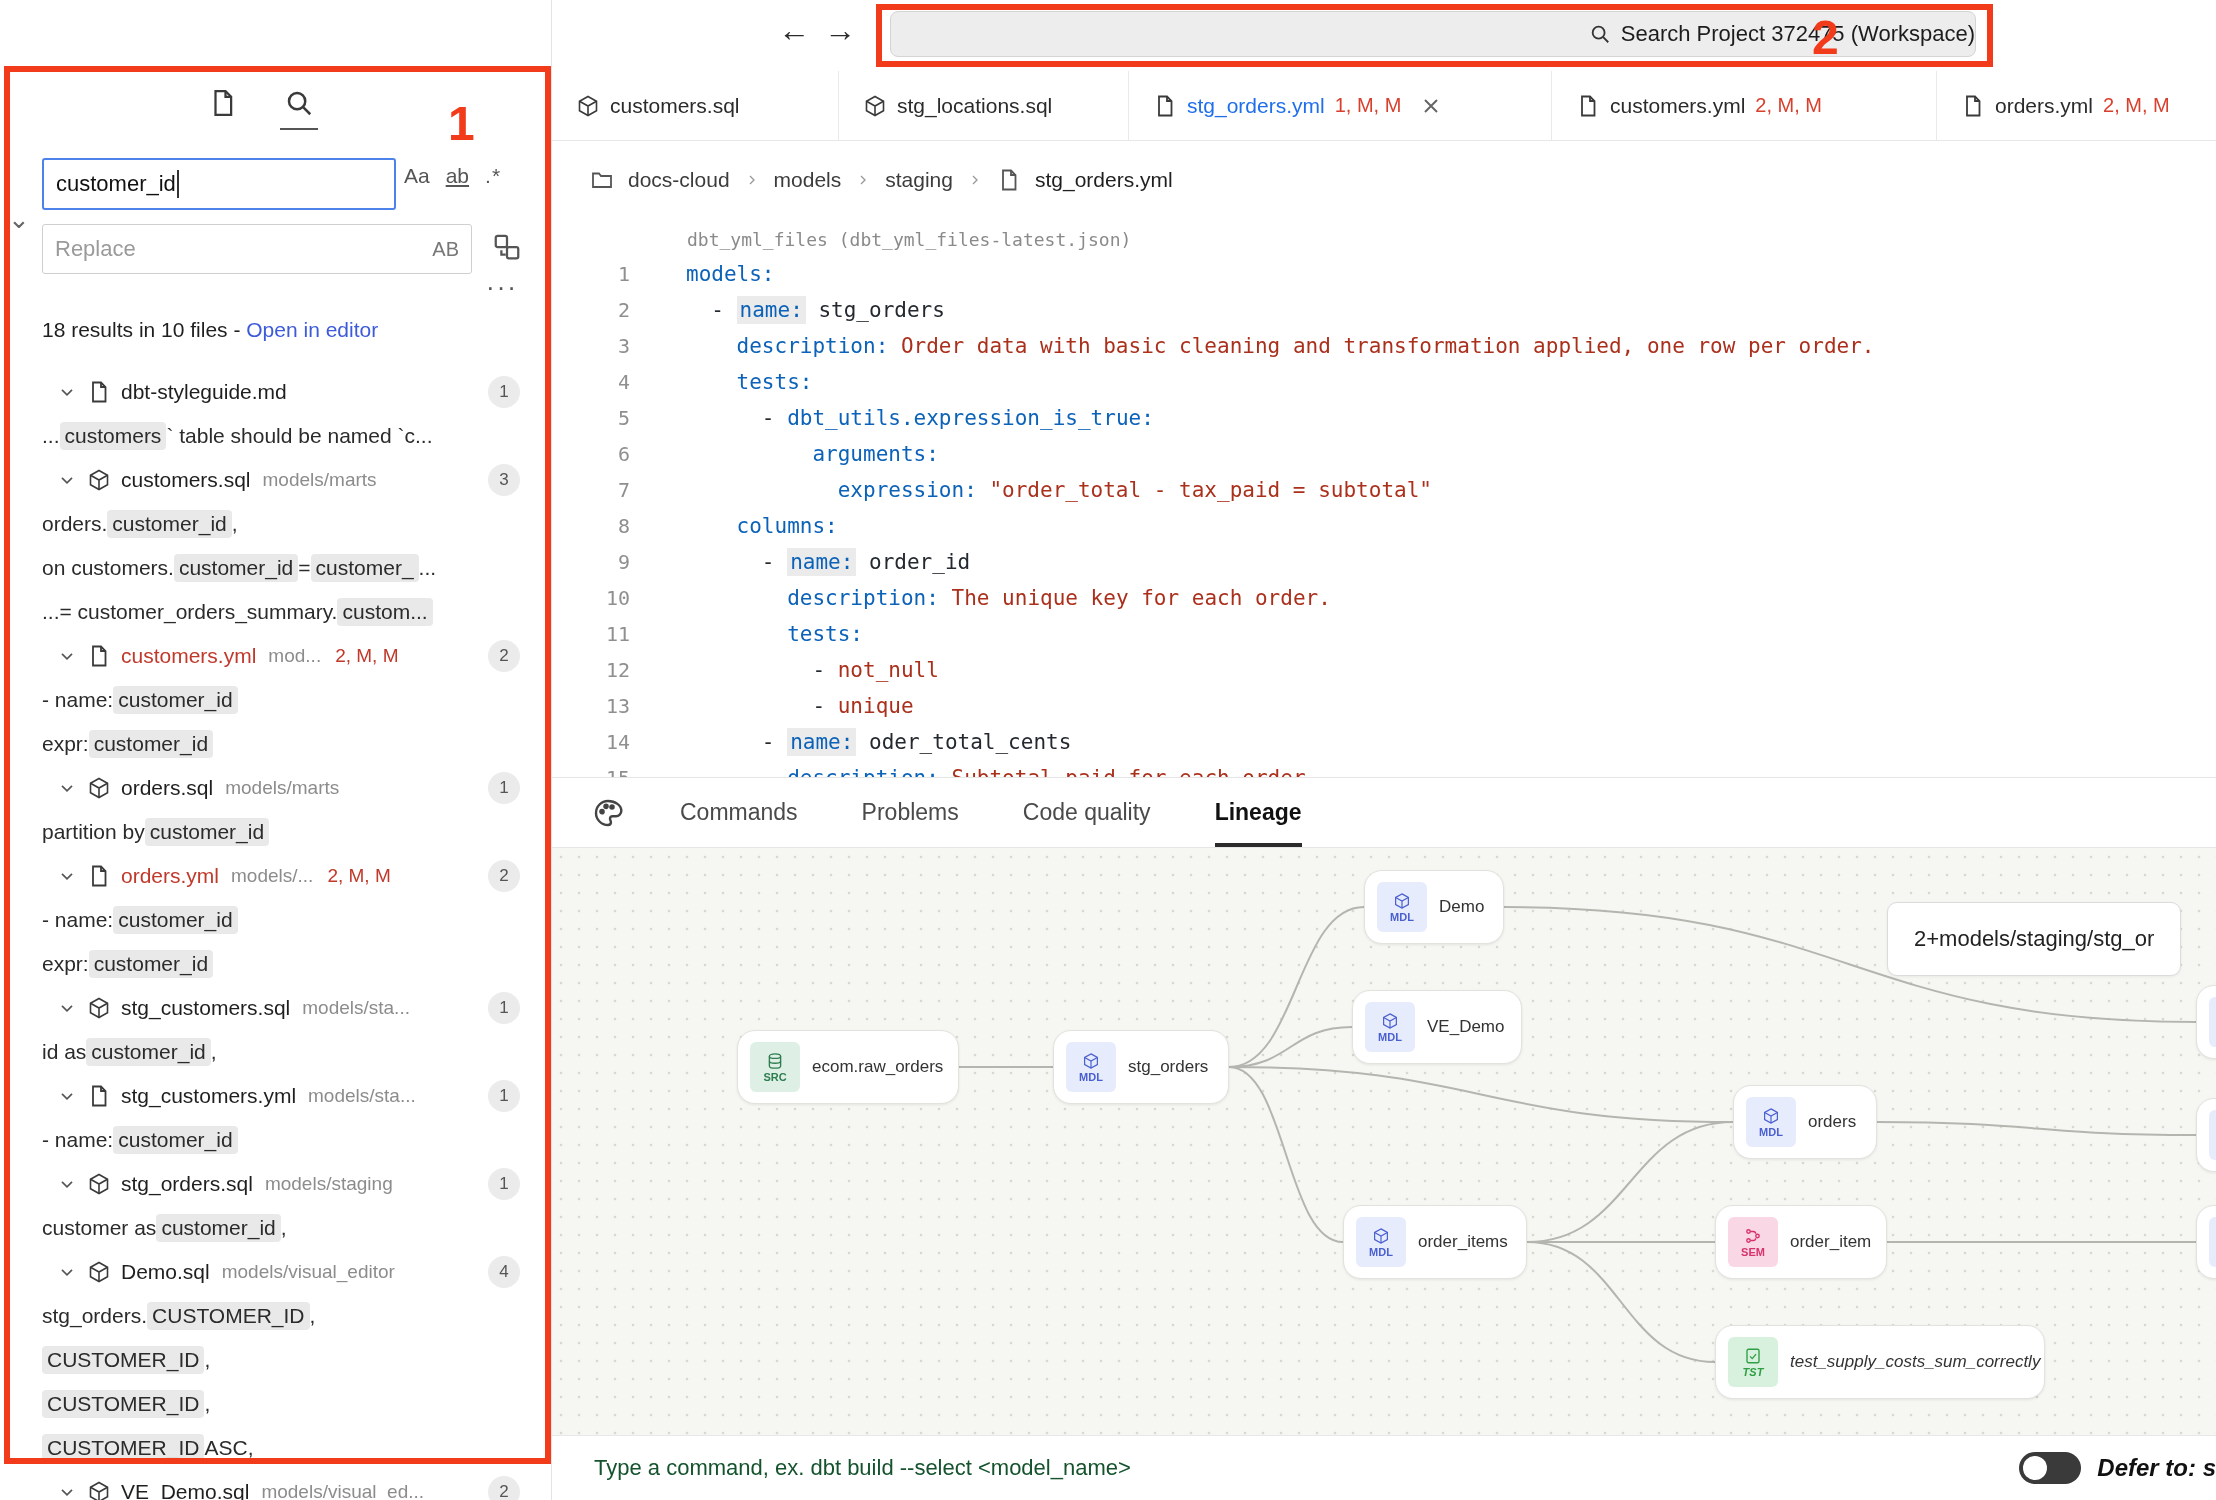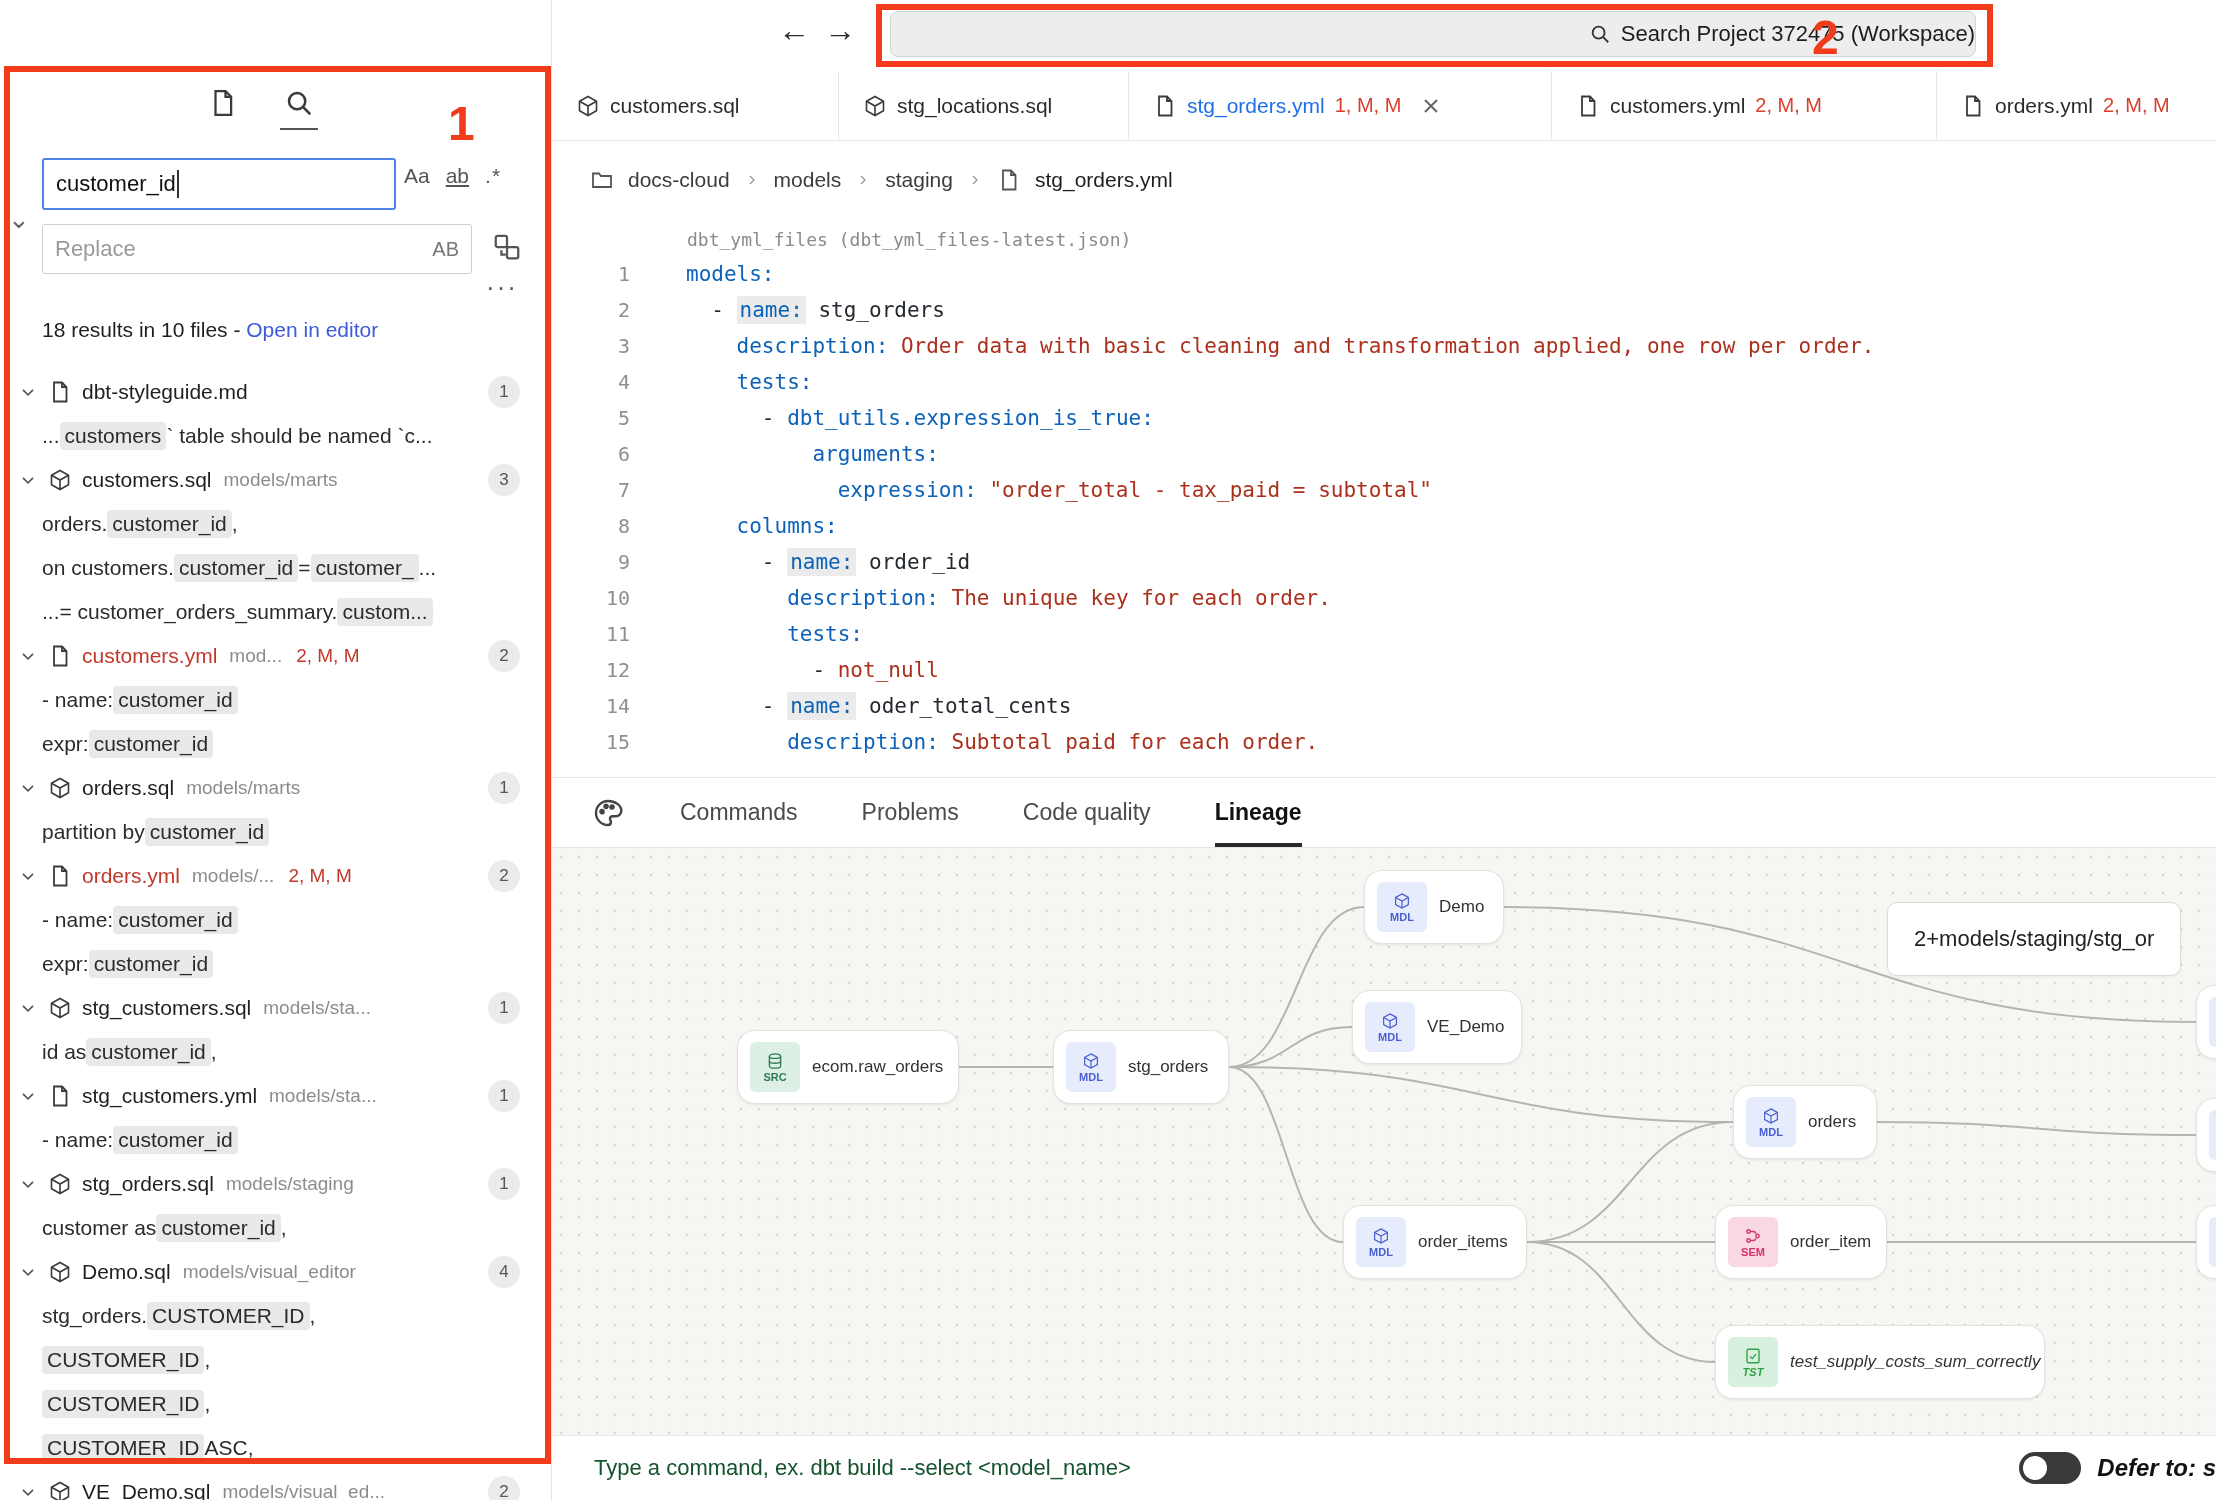--- a/index.html
+++ b/index.html
@@ -39,21 +39,21 @@
     padding:0 12px; font-size:22px; }
   .replacebox .ph { color:#9a9a9a; flex:1; }
   .replacebox .ab { color:#777; font-size:20px; cursor:pointer; }
   .replace-all { position:absolute; left:492px; top:166px; width:30px; height:30px; color:#555; cursor:pointer; }
   .morerow { position:absolute; left:486px; top:206px; font-size:26px; color:#555;
     letter-spacing:2px; cursor:pointer; }
   .summary { position:absolute; left:42px; top:252px; font-size:21px; color:#1f1f1f; white-space:nowrap; }
   .summary a { color:#3d5bd9; text-decoration:none; cursor:pointer; }
 
   #results { position:absolute; left:0; top:304px; width:551px; }
-  .res-file { height:44px; display:flex; align-items:center; white-space:nowrap; overflow:hidden; cursor:pointer; }
+  .res-file { height:44px; display:flex; align-items:center; white-space:nowrap; overflow:hidden; cursor:pointer;padding-left:39px; }
   .res-file .chev { width:20px; height:20px; color:#555; margin-left:18px; flex:none; }
   .res-file .ficon { width:24px; height:24px; color:#3a3a3a; margin-left:10px; flex:none; }
   .res-file .fname { margin-left:10px; font-size:21px; color:#1f1f1f; }
   .res-file .fname.mod { color:#c0392b; }
   .res-file .fpath { margin-left:12px; font-size:19px; color:#8c8c8c; }
   .res-file .fstatus { margin-left:14px; font-size:19px; color:#c0392b; }
   .res-file .badge { position:absolute; left:488px; width:32px; height:32px; border-radius:50%;
     background:#ebebeb; color:#555; font-size:17px; display:flex; align-items:center; justify-content:center; }
   .res-file { position:relative; }
   .res-match { height:44px; display:flex; align-items:center; padding-left:42px;
@@ -528,20 +528,21 @@
       <div class="code-line"><span class="ln">3</span><span class="lc"><span class="tk-p">    </span><span class="tk-key">description:</span><span class="tk-val"> Order data with basic cleaning and transformation applied, one row per order.</span></span></div>
       <div class="code-line"><span class="ln">4</span><span class="lc"><span class="tk-p">    </span><span class="tk-key">tests:</span></span></div>
       <div class="code-line"><span class="ln">5</span><span class="lc"><span class="tk-p">      - </span><span class="tk-key">dbt_utils.expression_is_true:</span></span></div>
       <div class="code-line"><span class="ln">6</span><span class="lc"><span class="tk-p">          </span><span class="tk-key">arguments:</span></span></div>
       <div class="code-line"><span class="ln">7</span><span class="lc"><span class="tk-p">            </span><span class="tk-key">expression:</span><span class="tk-val"> "order_total - tax_paid = subtotal"</span></span></div>
       <div class="code-line"><span class="ln">8</span><span class="lc"><span class="tk-p">    </span><span class="tk-key">columns:</span></span></div>
       <div class="code-line"><span class="ln">9</span><span class="lc"><span class="tk-p">      - </span><span class="tk-keyhl">name:</span><span class="tk-p"> order_id</span></span></div>
       <div class="code-line"><span class="ln">10</span><span class="lc"><span class="tk-p">        </span><span class="tk-key">description:</span><span class="tk-val"> The unique key for each order.</span></span></div>
       <div class="code-line"><span class="ln">11</span><span class="lc"><span class="tk-p">        </span><span class="tk-key">tests:</span></span></div>
       <div class="code-line"><span class="ln">12</span><span class="lc"><span class="tk-p">          - </span><span class="tk-val">not_null</span></span></div>
+      <div class="code-line"><span class="ln">13</span><span class="lc"><span class="tk-p">          - </span><span class="tk-val">unique</span></span></div>
       <div class="code-line"><span class="ln">14</span><span class="lc"><span class="tk-p">      - </span><span class="tk-keyhl">name:</span><span class="tk-p"> oder_total_cents</span></span></div>
       <div class="code-line"><span class="ln">15</span><span class="lc"><span class="tk-p">        </span><span class="tk-key">description:</span><span class="tk-val"> Subtotal paid for each order.</span></span></div>
     </div>
 </div>
 
 <div id="panel-header">
   <span class="palette">
     <svg viewBox="0 0 24 24" fill="none" stroke="currentColor" stroke-width="1.8">
         <path d="M12 3a9 9 0 100 18c1.5 0 2.2-.9 2.2-2 0-1-.7-1.6-.7-2.6 0-1.1.9-2 2-2H18a4 4 0 004-4c0-4.1-4.5-7.4-10-7.4z"></path>
         <circle cx="7.5" cy="11" r="1.2" fill="currentColor"></circle>

